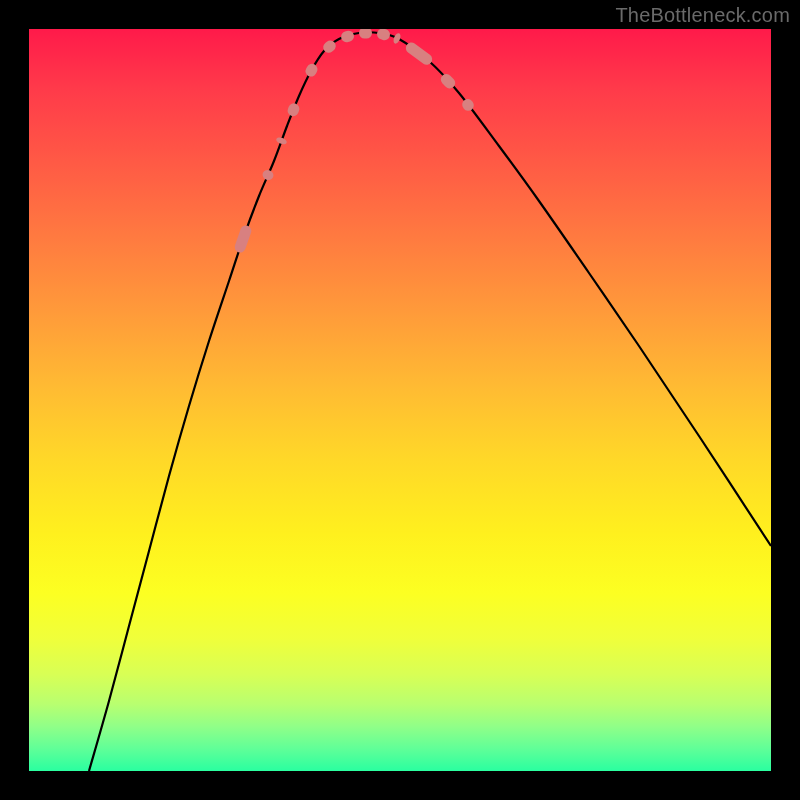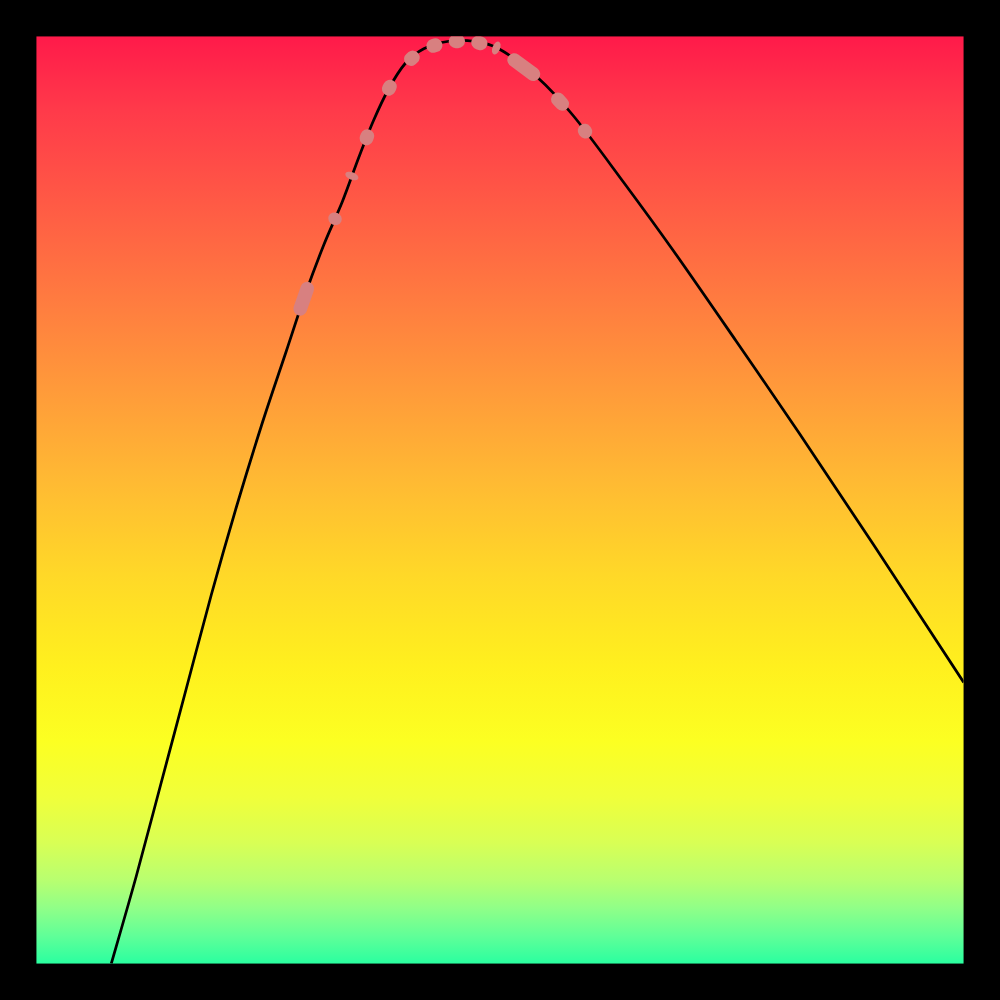--- a/index.html
+++ b/index.html
@@ -88,13 +88,14 @@
           <rect x="365" y="3.9000000000000004" width="6" height="11" rx="5.5" fill="#d88080" transform="rotate(22.211830686446213 368 9.4)"></rect>
         </g>
       <g id="seg-right">
           <rect x="375" y="19.166666666666664" width="30" height="11" rx="5.5" fill="#d88080" transform="rotate(36.2538377374448 390 24.666666666666664)"></rect>
           <rect x="411" y="46.766666666666666" width="16" height="11" rx="5.5" fill="#d88080" transform="rotate(46.8476102659946 419 52.266666666666666)"></rect>
           <rect x="433" y="70.425" width="12" height="11" rx="5.5" fill="#d88080" transform="rotate(52.95752522691713 439 75.925)"></rect>
         </g>
     </svg>
   </div>
 
+  <div class="watermark">TheBottleneck.com</div>
 </div>
 
 </body></html>

